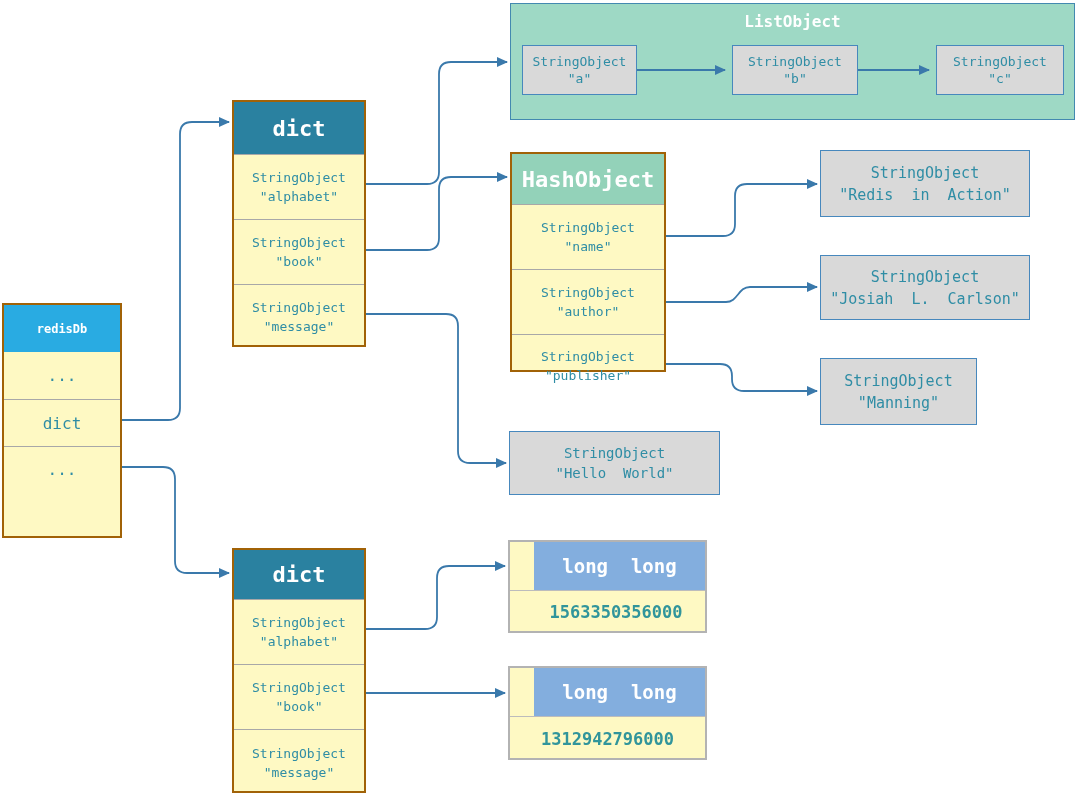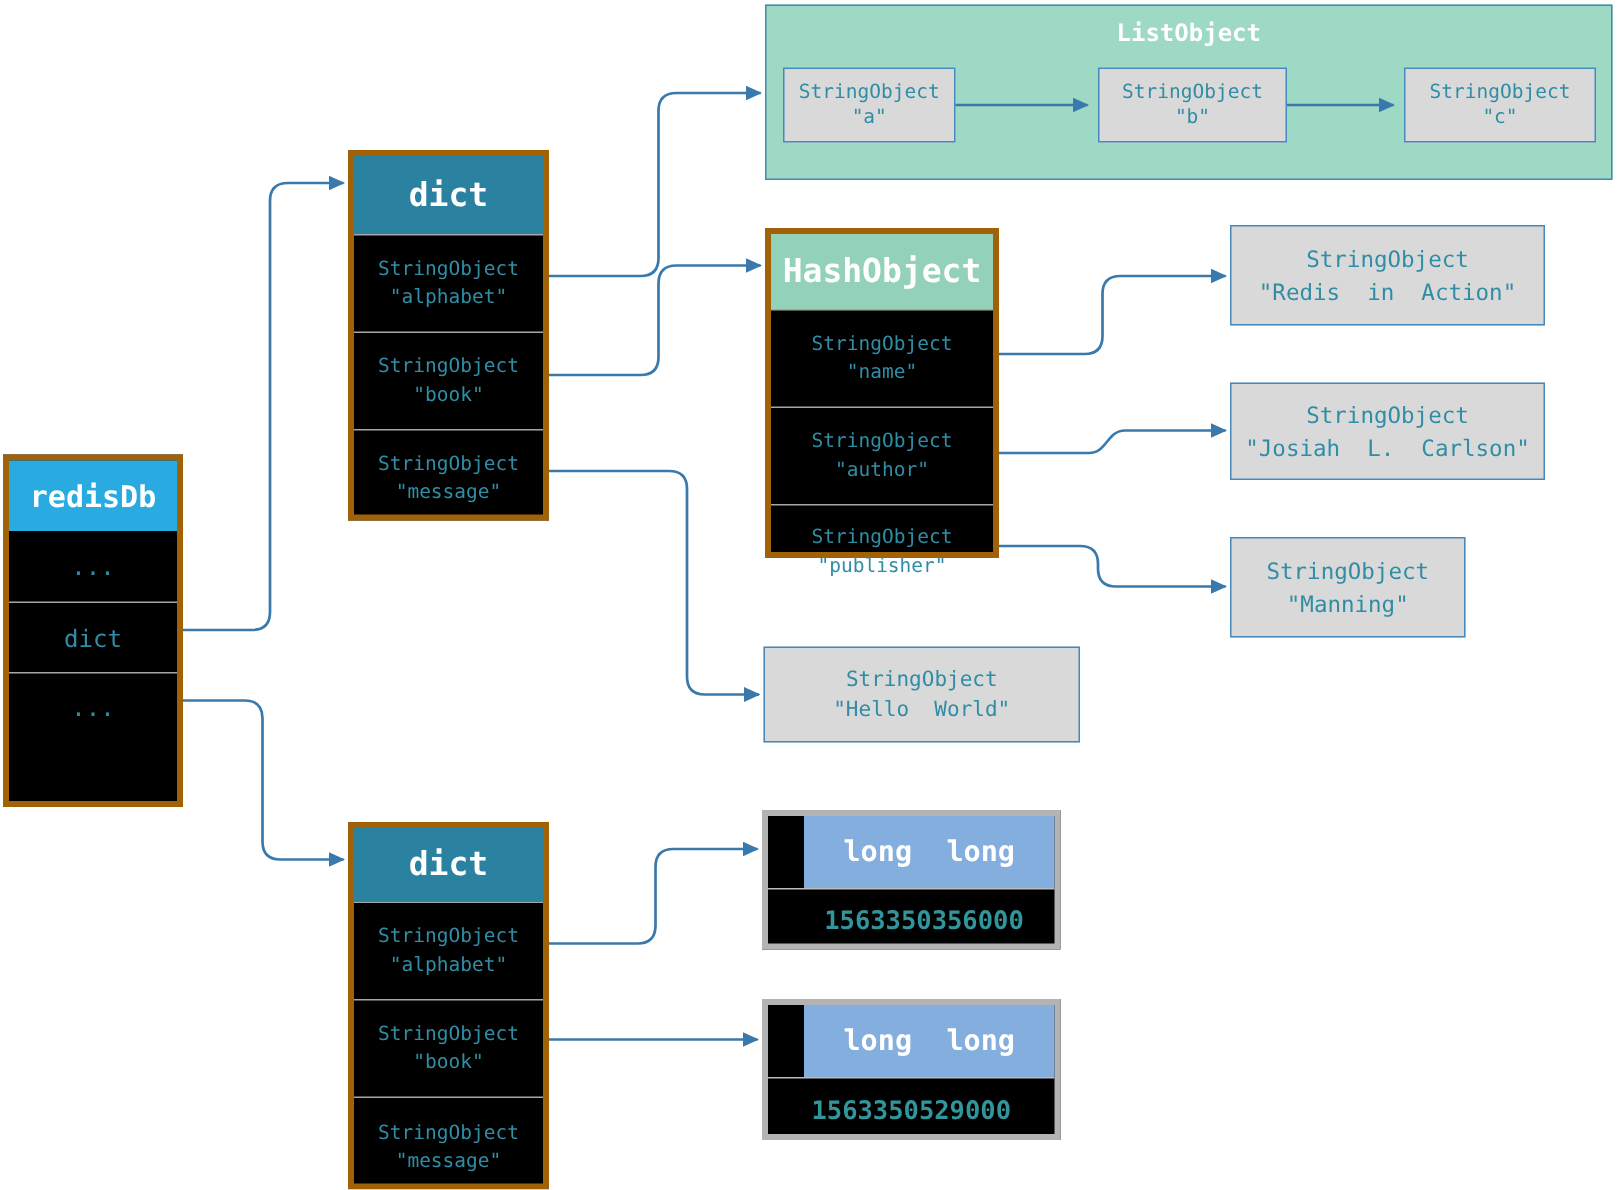--- a/index.html
+++ b/index.html
@@ -2,21 +2,21 @@
 <html><head>
 <meta charset="utf-8">
 <style>
   html,body{margin:0;padding:0;background:#ffffff;}
   .stage{
     position:relative;width:1080px;height:793px;background:#ffffff;overflow:hidden;
     font-family:"DejaVu Sans Mono","Liberation Mono",monospace;
   }
   .abs{position:absolute;box-sizing:border-box;}
   
-  .tbl{background:#000000;border:4px solid #a16207;}
+  .tbl{background:#fef9c3;border:2px solid #a16207;}
   .hdr{
     display:flex;align-items:center;justify-content:center;
     color:#ffffff;font-weight:bold;white-space:pre;box-sizing:border-box;
   }
   .cell{
     display:flex;flex-direction:column;align-items:center;justify-content:center;
     border-top:1px solid #a8a8a8;color:#2f8da5;white-space:pre;text-align:center;
     box-sizing:border-box;gap:4px;
   }
   .blue-hdr{background:#29abe2;}
@@ -37,21 +37,21 @@
   .num{color:#31959b;font-weight:bold;font-size:17px;}
   .long-body{
     display:flex;align-items:center;justify-content:center;
     border-top:1px solid #bcbcbc;white-space:pre;box-sizing:border-box;
   }
   svg.wires{position:absolute;left:0;top:0;pointer-events:none;}
   .f13{font-size:13px;}
   .f14{font-size:14px;}
   .f15{font-size:15px;}
   .f16{font-size:16px;}
-  .f20{font-size:20px;}
+  .f20{font-size:12px;}
   .f22{font-size:22px;}
 </style>
 </head>
 <body>
 
 <div class="stage">
 
   <div class="abs mint-panel" style="left:510px;top:3px;width:565px;height:117px;">
     <div class="panel-title">ListObject</div>
   </div>
@@ -139,21 +139,21 @@
       <span>"message"</span>
     </div>
   </div>
 
   <div class="abs tbl" style="left:508px;top:540px;width:199px;height:93px;border-color:#b3b3b3;">
     <div class="hdr peri-hdr" style="height:48px;font-size:19px;">long  long</div>
     <div class="long-body num" style="height:43px;padding-left:17px;">1563350356000</div>
   </div>
   <div class="abs tbl" style="left:508px;top:666px;width:199px;height:94px;border-color:#b3b3b3;">
     <div class="hdr peri-hdr" style="height:48px;font-size:19px;">long  long</div>
-    <div class="long-body num" style="height:44px;">1563350529000</div>
+    <div class="long-body num" style="height:44px;">1312942796000</div>
   </div>
 
   <svg class="wires" width="1080" height="793" viewBox="0 0 1080 793">
     <defs>
       <marker id="arr" markerUnits="userSpaceOnUse" markerWidth="11" markerHeight="10" refX="10" refY="5" orient="auto">
         <path d="M0,0 L11,5 L0,10 Z" fill="#3a79ab"></path>
       </marker>
     </defs>
     <g stroke="#3a79ab" stroke-width="1.8" fill="none">
 

